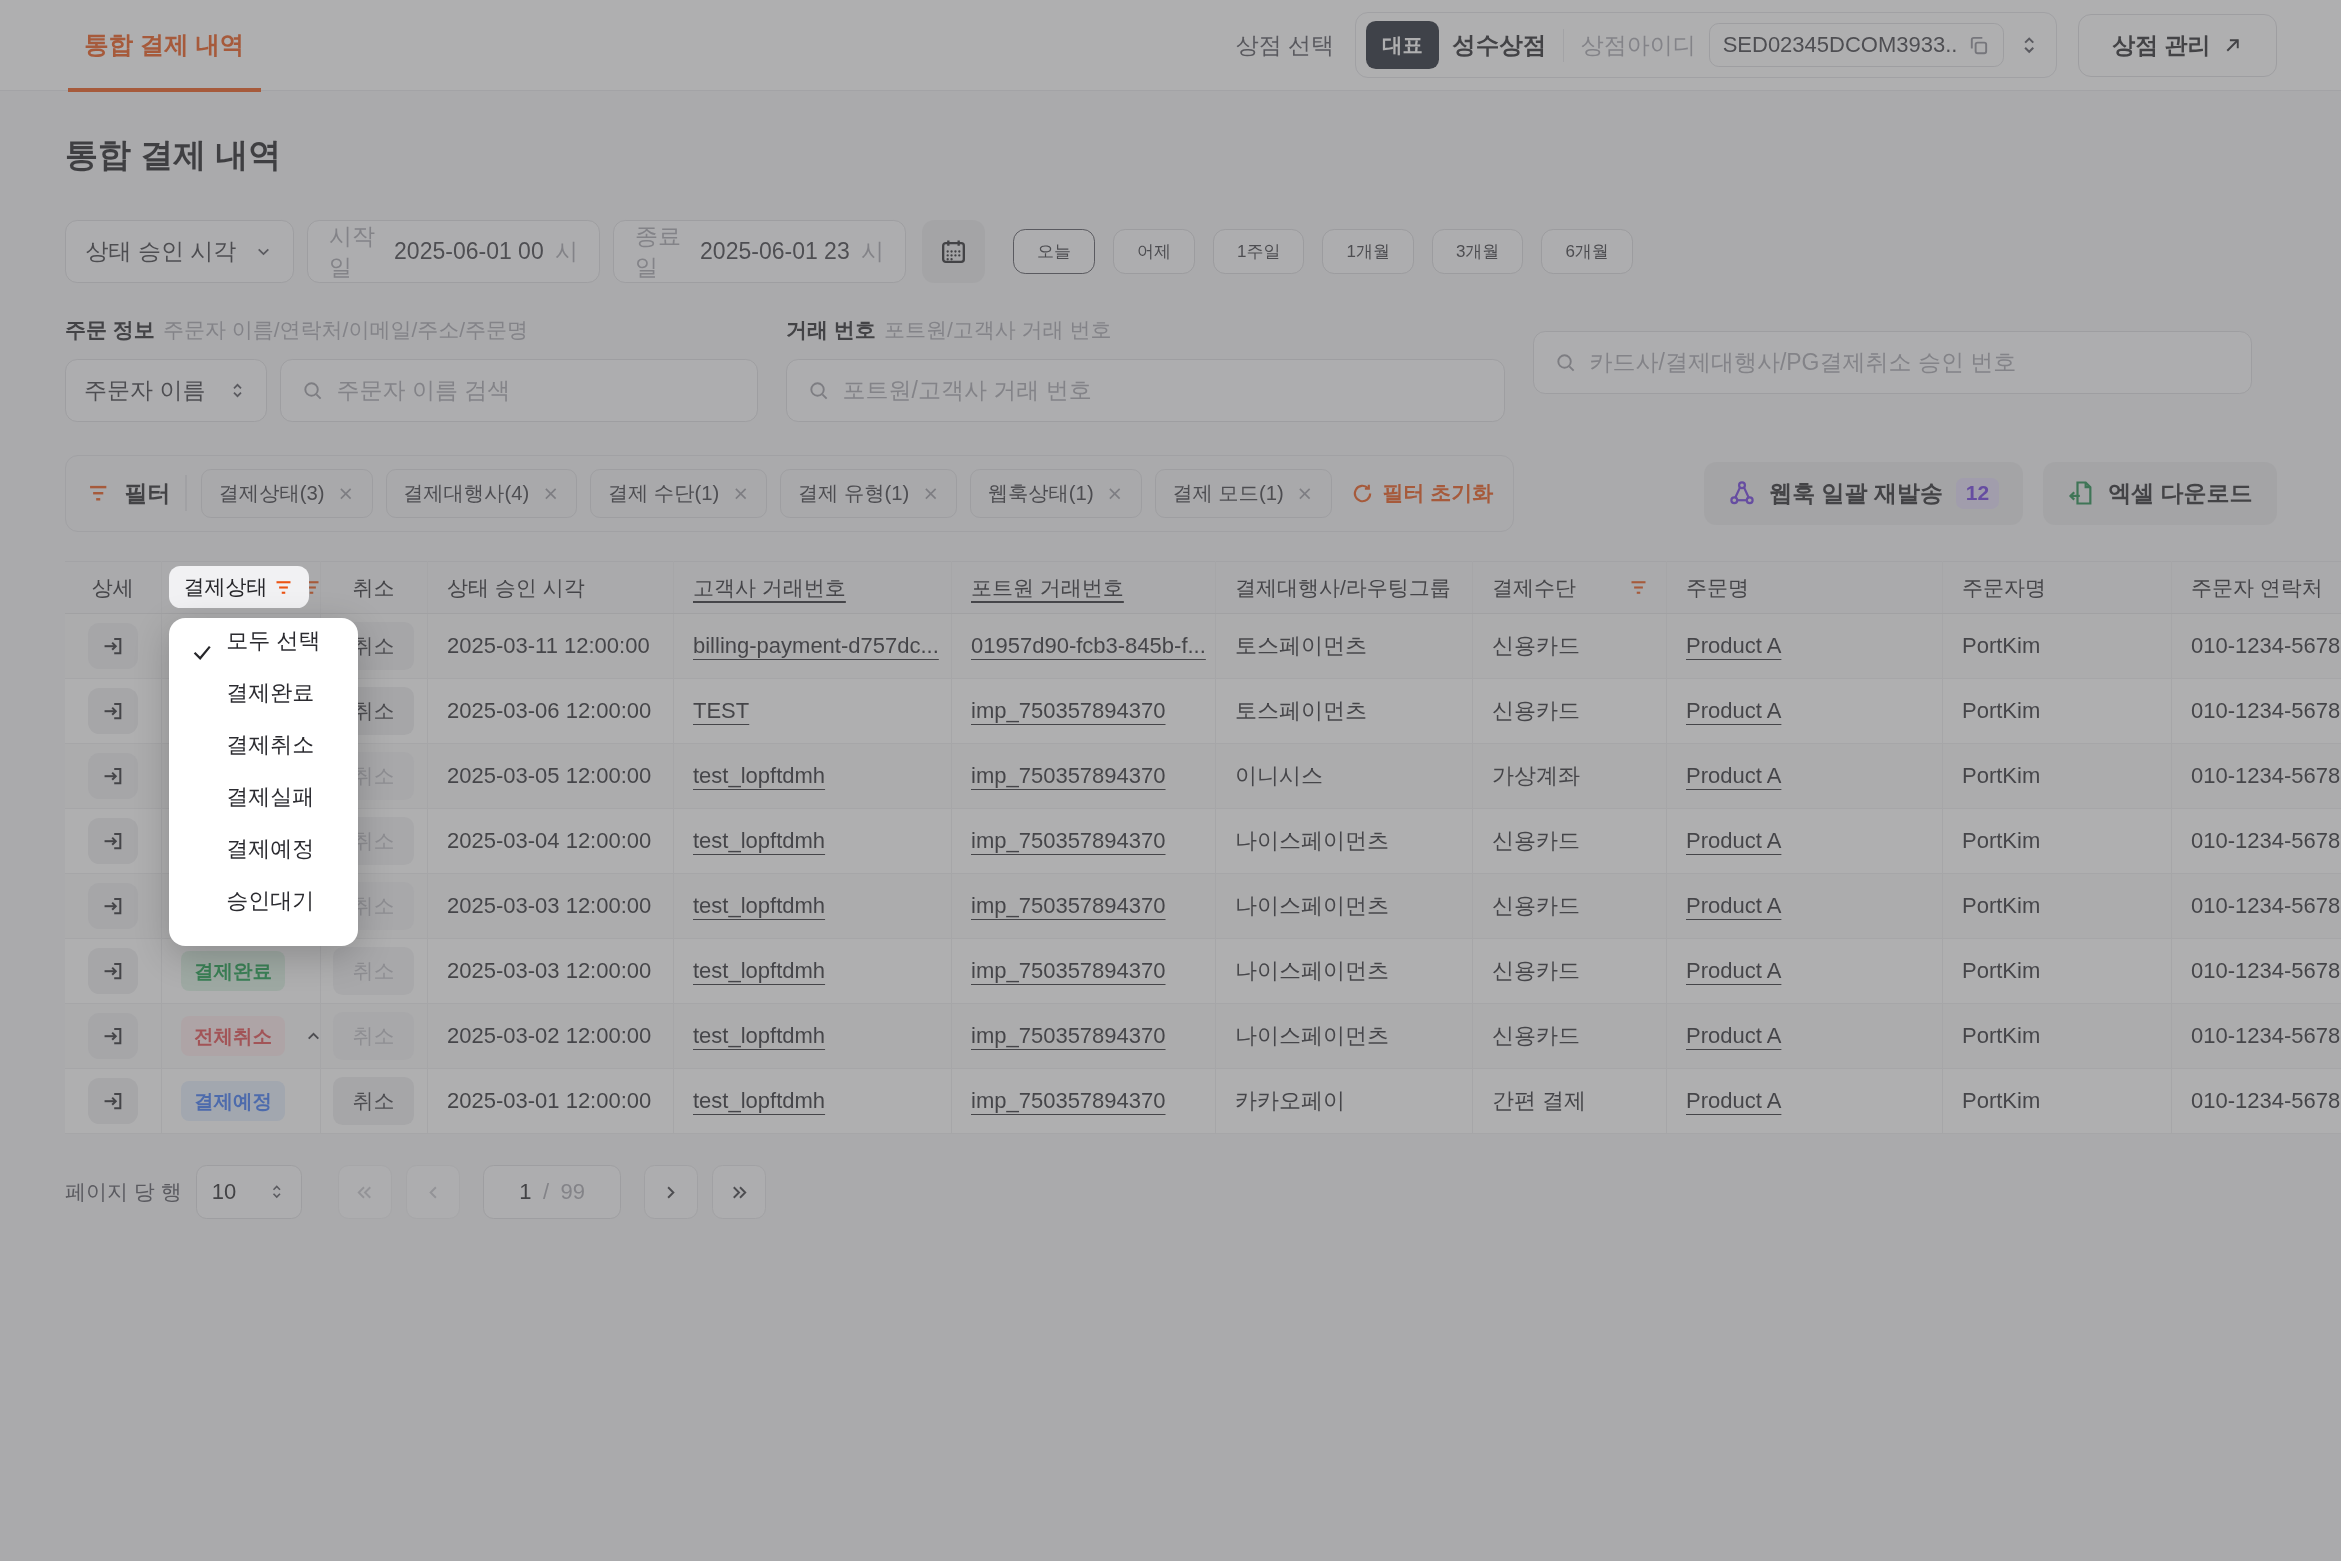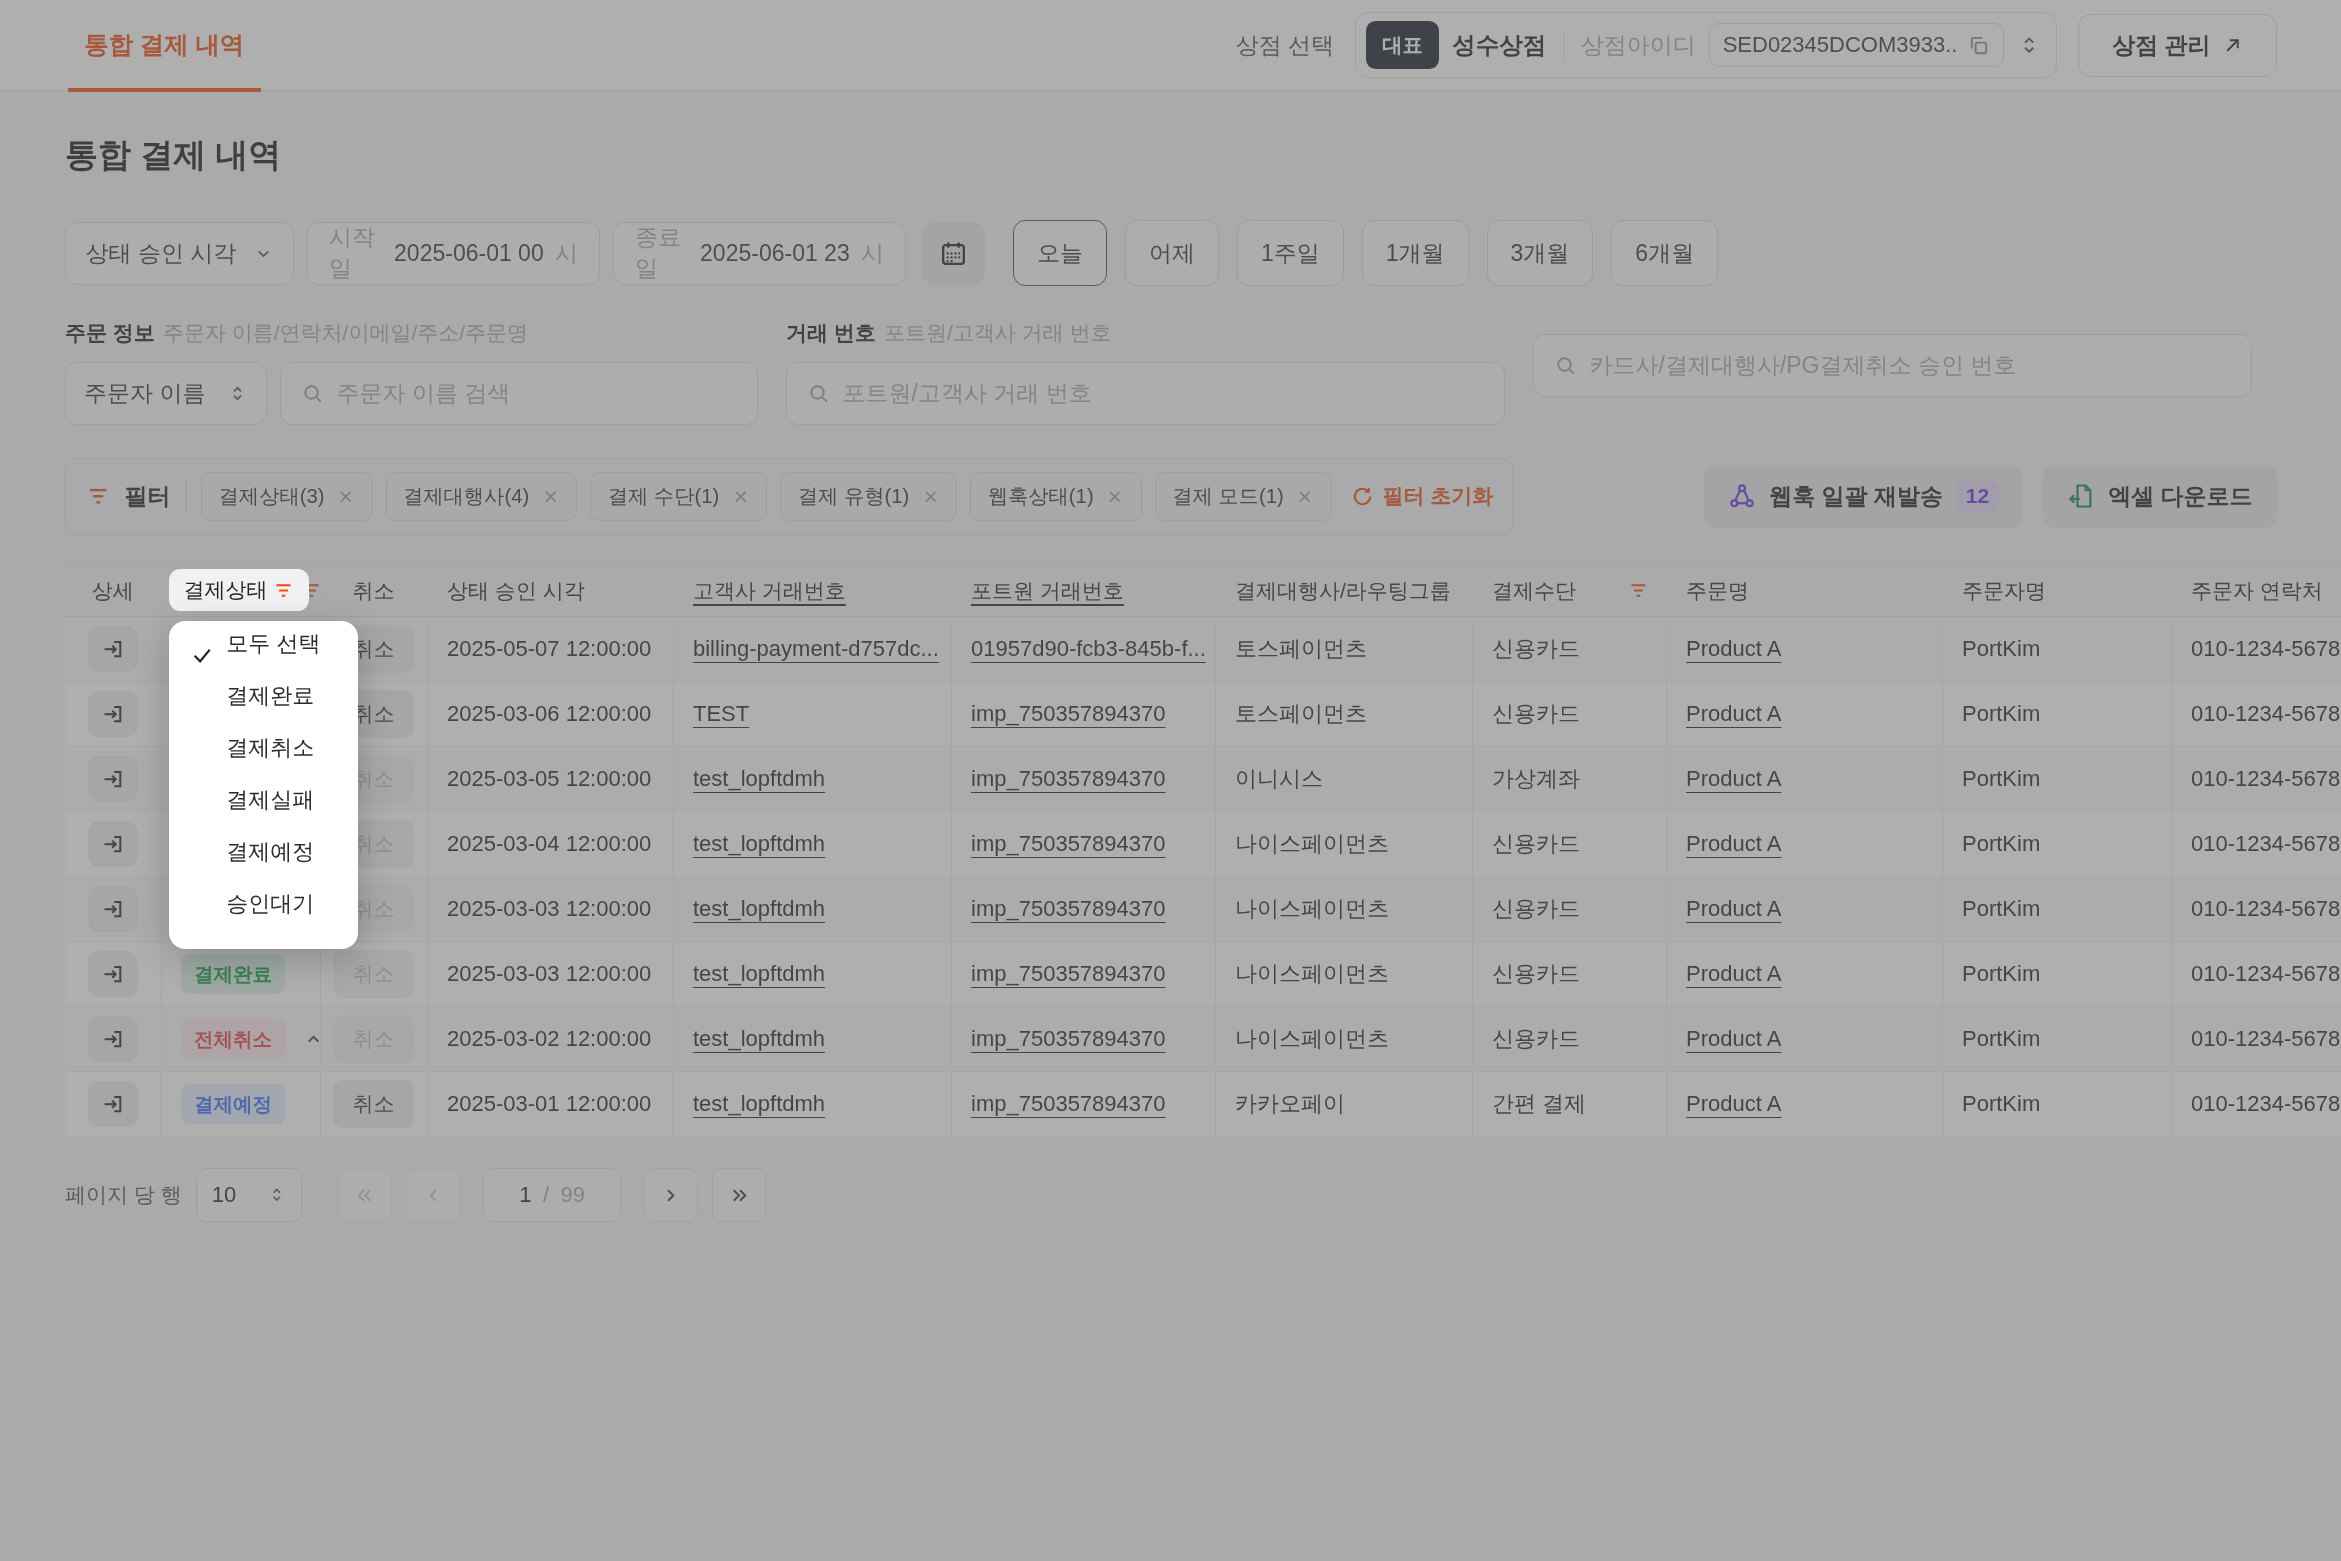--- a/index.html
+++ b/index.html
@@ -27,21 +27,21 @@
 
   .row1 { margin-top:42px; display:flex; align-items:center; gap:13px; }
   .ctl { height:63px; border-radius:12.2px; display:flex; align-items:center; font-size:23px; }
   .select-btn { background:#fbfbfc; border:1.6px solid #dddde1; padding:0 19.5px; gap:16.3px; color:#3a3a40; font-weight:500; cursor:pointer; }
   .date-input { background:#fbfbfc; border:1.6px solid #dddde1; padding:0 21px; gap:11.4px; width:293px; cursor:text; }
   .date-input .lab { color:#a7a7af; }
   .date-input .val { color:#3c3c43; white-space:nowrap; }
   .date-input .unit { color:#a7a7af; }
   .cal-btn { width:63px; height:63px; background:#e9e9eb; border:none; border-radius:12.2px; justify-content:center; cursor:pointer; margin-left:3.3px; }
   .quick-group { display:flex; gap:18px; margin-left:14.6px; }
-  .quick-btn { height:66px; border-radius:12.2px; border:1.6px solid #d8d8dc; background:#fbfbfc; padding:0 23px; font-size:23px; color:#3a3a40; display:flex; align-items:center; cursor:pointer; }
+  .quick-btn { height:45px; border-radius:12.2px; border:1.6px solid #d8d8dc; background:#fbfbfc; padding:0 23px; font-size:17px; color:#3a3a40; display:flex; align-items:center; cursor:pointer; }
   .quick-btn.selected { border-color:#55555e; }
 
   .row2 { margin-top:33px; display:flex; gap:28px; }
   .f-label { font-size:21px; font-weight:700; color:#26262a; }
   .f-hint { font-size:21px; color:#a7a7af; font-weight:400; margin-left:8.1px; }
   .f-controls { margin-top:14.6px; display:flex; gap:13px; }
   .mini-select { width:202px; height:63px; border:1.6px solid #dddde1; border-radius:12.2px; background:#fbfbfc; display:flex; align-items:center; justify-content:space-between; padding:0 18px; font-size:23px; color:#3a3a40; cursor:pointer; }
   .search-box { height:63px; border:1.6px solid #dddde1; border-radius:12.2px; background:#fbfbfc; display:flex; align-items:center; gap:13px; padding:0 19.5px; }
   .search-box input { border:none; outline:none; background:transparent; font-size:23px; color:#3c3c43; width:100%; font-family:inherit; }
   .search-box input::placeholder { color:#a7a7af; }
@@ -430,21 +430,21 @@
                     <path d="M13 5h6v14h-6"></path>
                     <path d="M3.5 12h11"></path>
                     <path d="M11 8.5 14.5 12 11 15.5"></path>
                   </svg>
                 </span>
               </button></td>
         <td>
               <span class="status-cell-inner"></span>
             </td>
         <td class="center"><button class="cancel-btn">취소</button></td>
-        <td>2025-05-07 12:00:00</td>
+        <td>2025-03-11 12:00:00</td>
         <td><span class="u">billing-payment-d757dc...</span></td>
         <td><span class="u">01957d90-fcb3-845b-f...</span></td>
         <td>토스페이먼츠</td>
         <td>신용카드</td>
         <td><span class="u">Product A</span></td>
         <td>PortKim</td>
         <td>010-1234-5678</td>
       </tr>
           <tr>
         <td class="center"><button class="detail-btn">

